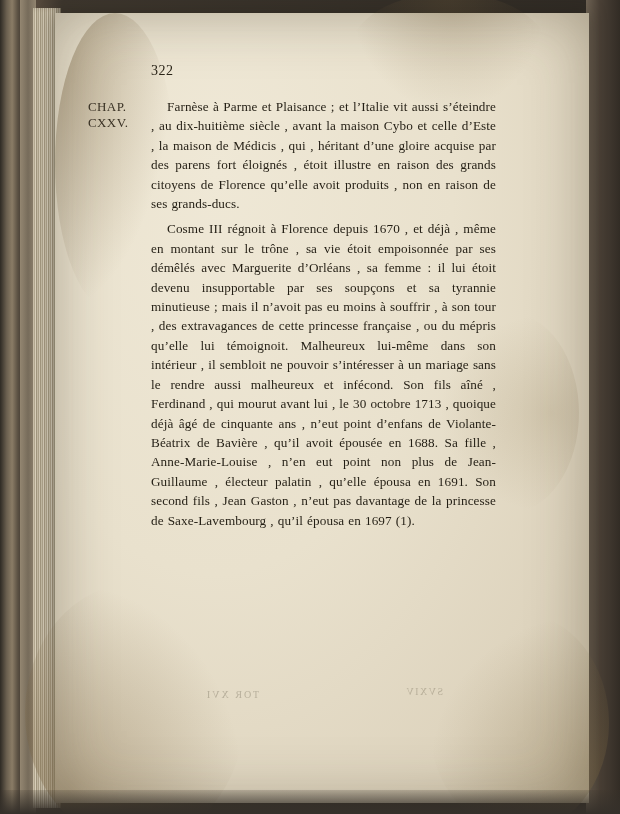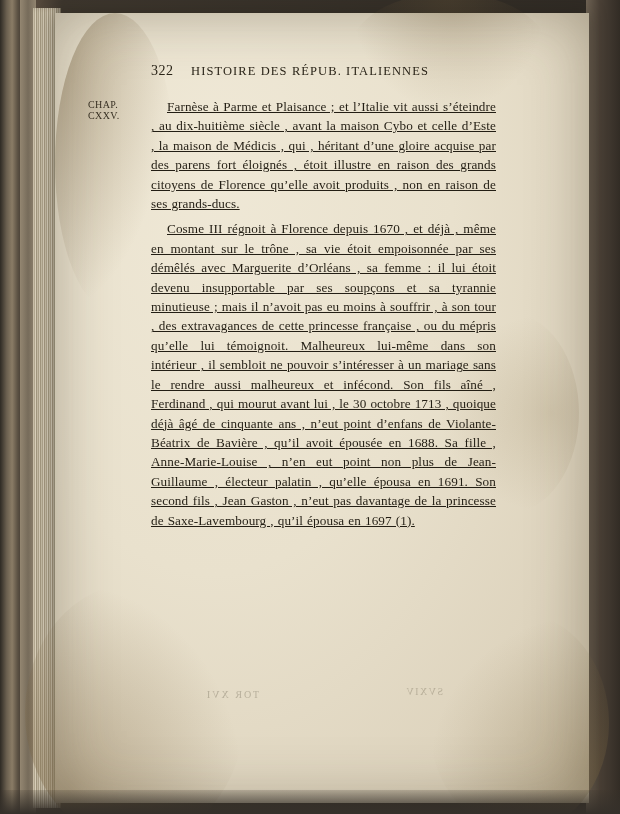--- a/index.html
+++ b/index.html
@@ -114,37 +114,36 @@
     letter-spacing: 1.1px;
     font-variant: small-caps;
     text-transform: uppercase;
   }
 
   .sidenote {
     position: absolute;
     left: -63px;
     top: 36px;
     width: 62px;
-    font-size: 10px;
+    font-size: 13px;
     letter-spacing: .4px;
     color: #3a3225;
     text-transform: uppercase;
     font-variant: small-caps;
   }
 
   p.body {
     margin: 0 0 0 0;
     font-size: 13.2px;
     line-height: 19.4px;
     text-align: justify;
     color: #231e14;
     text-indent: 16px;
     letter-spacing: .1px;
     word-spacing: .6px;
-    text-decoration: underline;
   }
   p.body + p.body { margin-top: 6px; }
 
   .rule {
     width: 62px;
     height: 1px;
     background: #3a3225;
     margin: 16px auto 7px 0;
     opacity: 0;
   }
@@ -197,21 +196,20 @@
     <div class="stain s1"></div>
     <div class="stain s2"></div>
     <div class="stain s3"></div>
     <div class="stain s4"></div>
     <div class="stain s5"></div>
 
     <div class="text-col">
 
       <div class="running-head">
         <span class="folio">322</span>
-        <span class="head-title">HISTOIRE DES RÉPUB. ITALIENNES</span>
       </div>
 
       <div class="sidenote">Chap. cxxv.</div>
 
       <p class="body">Farnèse à Parme et Plaisance ; et l’Italie vit aussi s’éteindre , au dix-huitième siècle , avant la maison Cybo et celle d’Este , la maison de Médicis , qui , héritant d’une gloire acquise par des parens fort éloignés , étoit illustre en raison des grands citoyens de Florence qu’elle avoit produits , non en raison de ses grands-ducs.</p>
       <p class="body">Cosme III régnoit à Florence depuis 1670 , et déjà , même en montant sur le trône , sa vie étoit empoisonnée par ses démêlés avec Marguerite d’Orléans , sa femme : il lui étoit devenu insupportable par ses soupçons et sa tyrannie minutieuse ; mais il n’avoit pas eu moins à souffrir , à son tour , des extravagances de cette princesse française , ou du mépris qu’elle lui témoignoit. Malheureux lui-même dans son intérieur , il sembloit ne pouvoir s’intéresser à un mariage sans le rendre aussi malheureux et infécond. Son fils aîné , Ferdinand , qui mourut avant lui , le 30 octobre 1713 , quoique déjà âgé de cinquante ans , n’eut point d’enfans de Violante-Béatrix de Bavière , qu’il avoit épousée en 1688. Sa fille , Anne-Marie-Louise , n’en eut point non plus de Jean-Guillaume , électeur palatin , qu’elle épousa en 1691. Son second fils , Jean Gaston , n’eut pas davantage de la princesse de Saxe-Lavembourg , qu’il épousa en 1697 (1).</p>
 
       <div class="rule"></div>
 
     </div>

